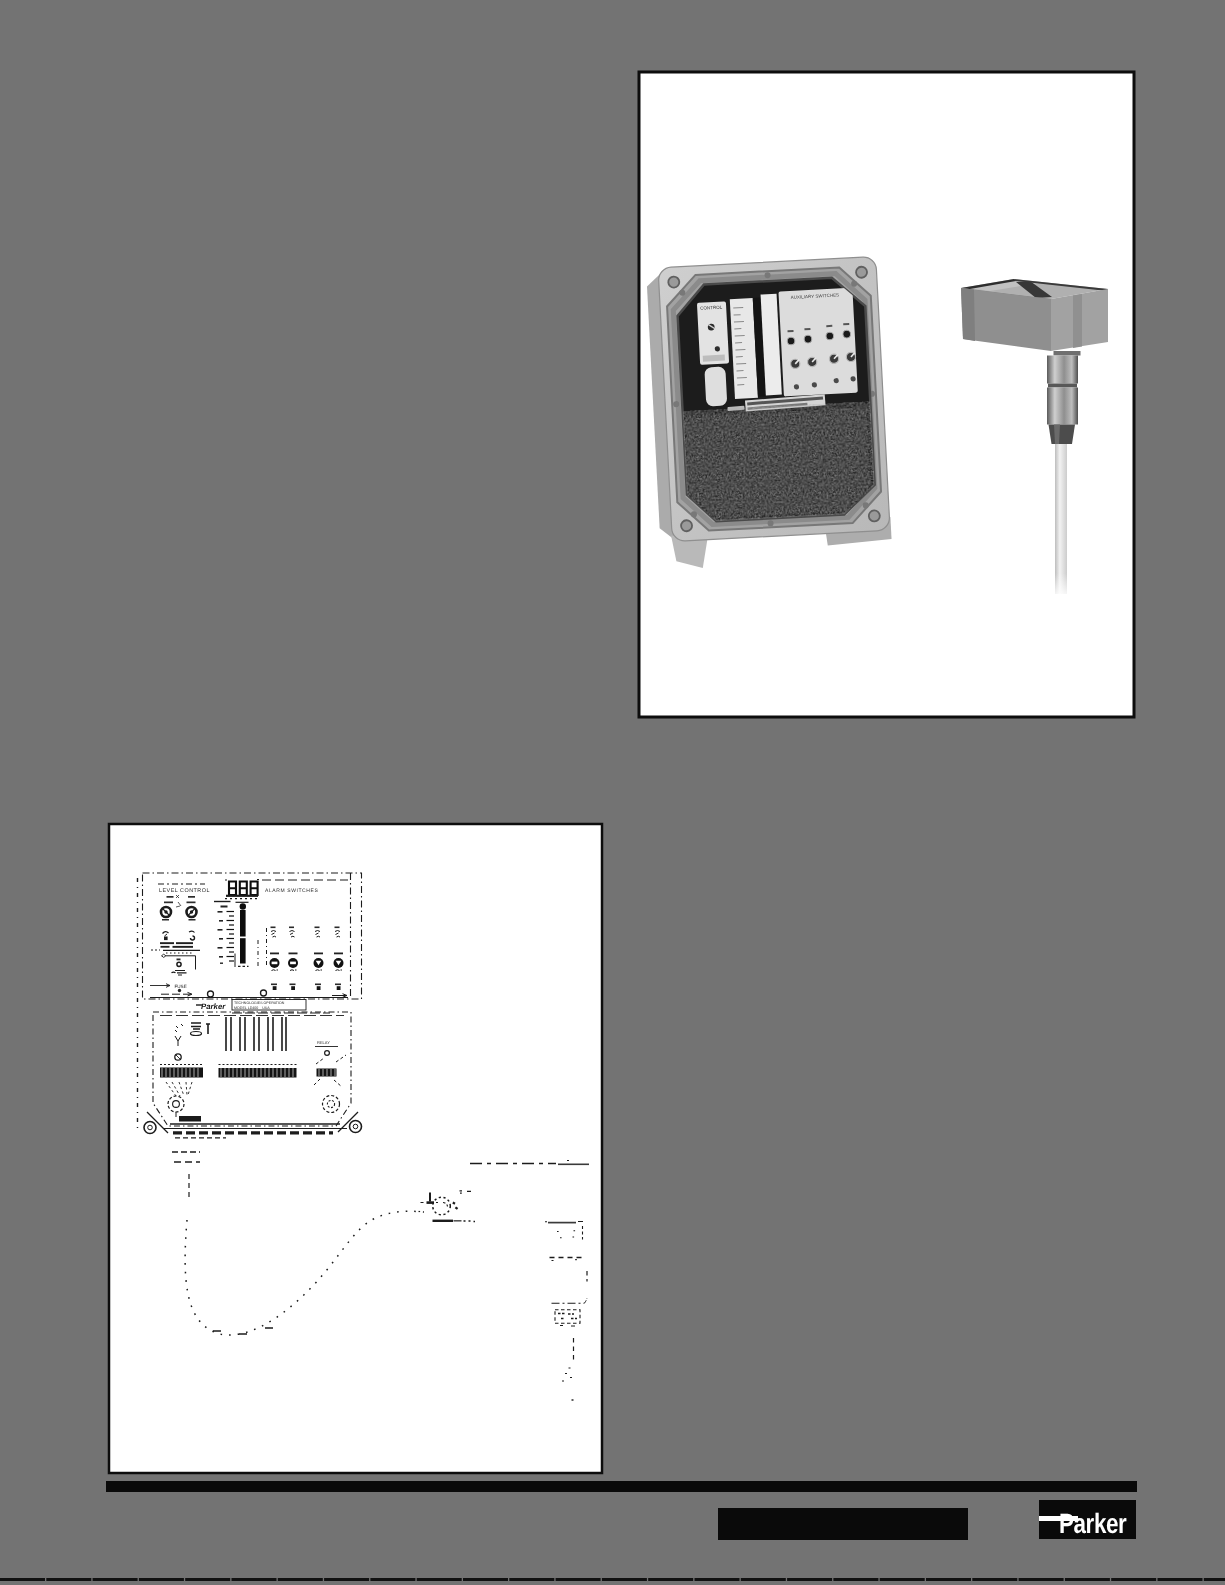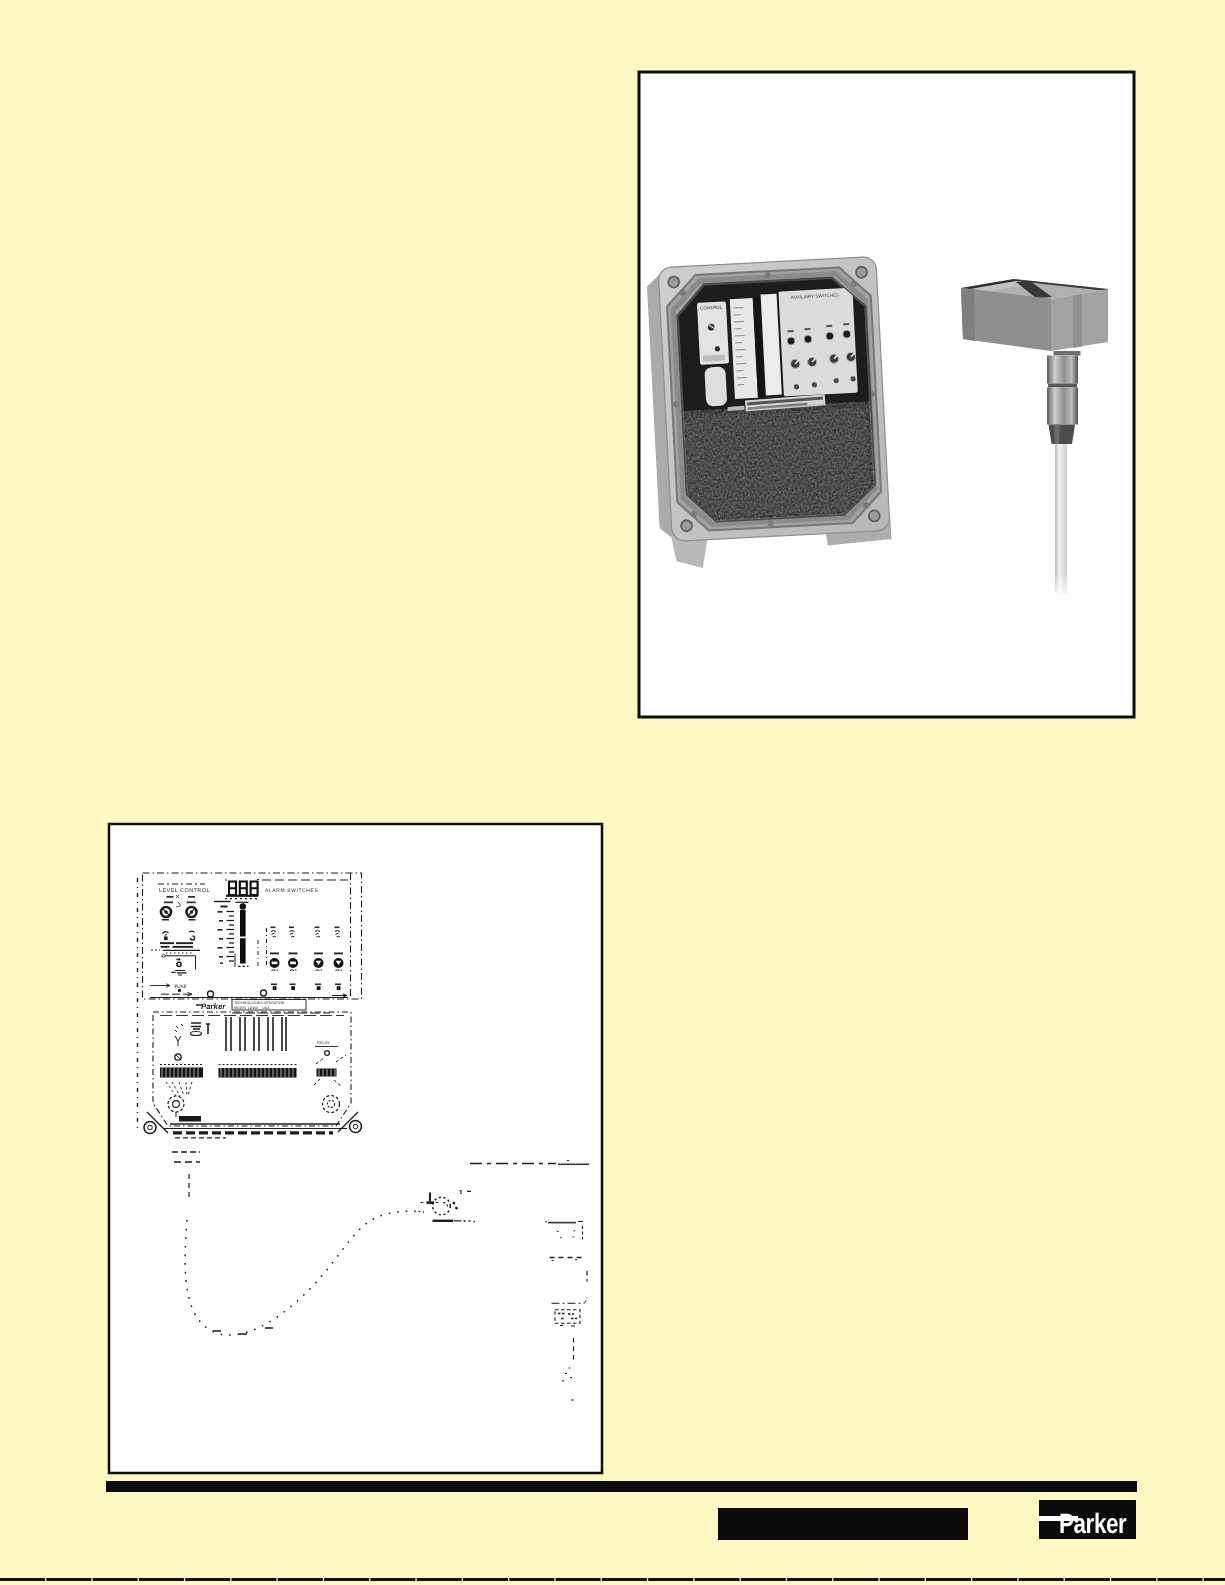--- a/index.html
+++ b/index.html
@@ -1,16 +1,16 @@
 <!DOCTYPE html>
 <html><head>
 <meta charset="utf-8">
 <style>
 html,body{margin:0;padding:0;background:#fff;}
-.page{position:relative;width:1225px;height:1585px;background:#fef9c3;overflow:hidden;font-family:"Liberation Sans",sans-serif;}
+.page{position:relative;width:1225px;height:1585px;background:#737373;overflow:hidden;font-family:"Liberation Sans",sans-serif;}
 svg{position:absolute;left:0;top:0;}
 text{-webkit-font-smoothing:antialiased;text-rendering:geometricPrecision;}
 *{-webkit-font-smoothing:antialiased;}
 </style>
 </head>
 <body>
 <div class="page">
 <svg width="1225" height="1585" viewBox="0 0 1225 1585">
 <defs>
 <linearGradient id="faceGrad" x1="0" y1="0" x2="1" y2="1">

